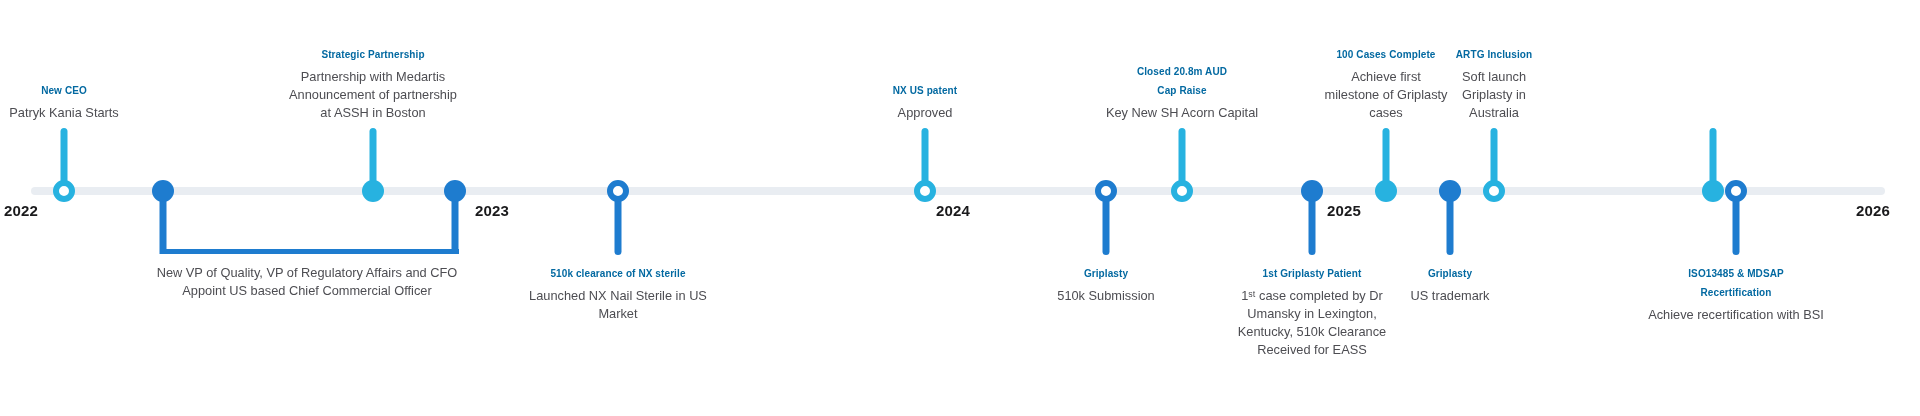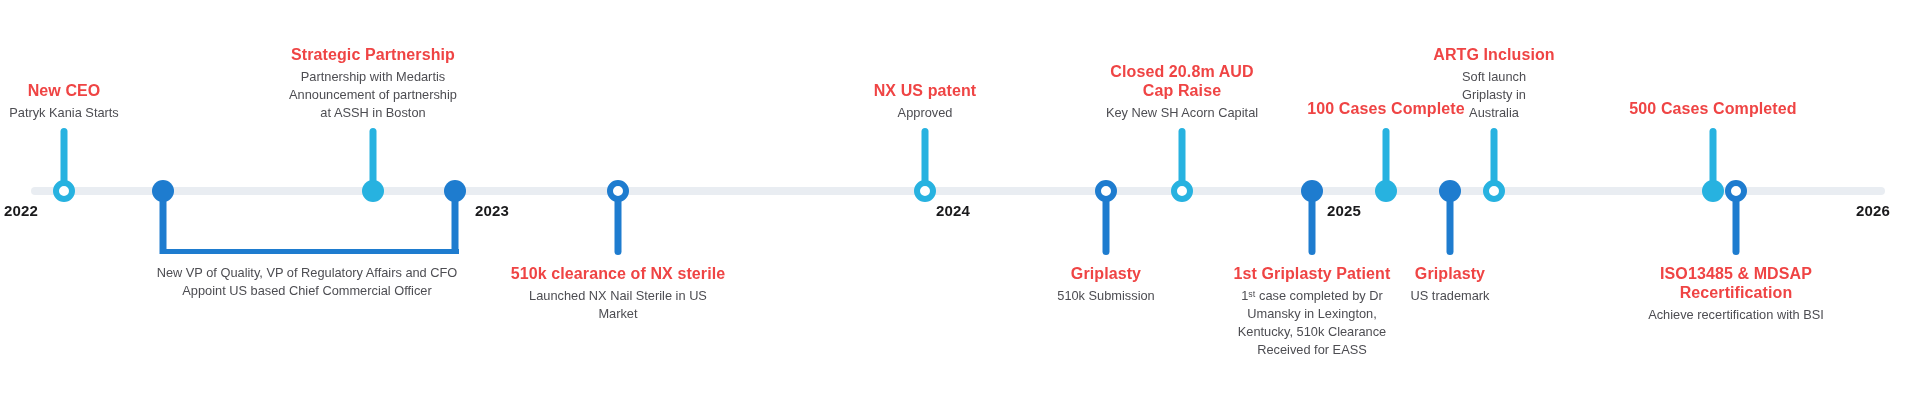--- a/index.html
+++ b/index.html
@@ -17,21 +17,21 @@
   }
   .event{position:absolute;top:0;width:0;height:416px;}
   .etext{
     position:absolute;left:0;transform:translateX(-50%);
     width:300px;text-align:center;
   }
   .etext.wide{width:420px;}
   .top-text{bottom:294px;}
   .bottom-text{top:264px;}
   .etitle{
-    font-weight:bold;font-size:16px;line-height:19px;color:#ef4444;
+    font-weight:bold;font-size:10px;line-height:19px;color:#0369a1;
     white-space:pre-line;margin-bottom:4px;letter-spacing:.1px;
   }
   .esub{
     font-size:12.8px;line-height:18px;color:#4d4d52;white-space:pre-line;
   }
   .stem{
     position:absolute;left:0;transform:translateX(-50%);width:7px;border-radius:4px;
   }
   .stem.up{top:128px;height:63px;}
   .stem.down{top:191px;height:64px;}
@@ -96,39 +96,41 @@
 Cap Raise</div>
       <div class="esub">Key New SH Acorn Capital</div>
     </div>
     <div class="stem up cyan"></div>
     <div class="marker hollow-cyan"></div>
   </div>
 
   <div class="event" style="left:1386px">
     <div class="etext top-text">
       <div class="etitle">100 Cases Complete</div>
+      <div class="esub">Achieve first
+milestone of Griplasty
+cases</div>
     </div>
     <div class="stem up cyan"></div>
     <div class="marker filled-cyan"></div>
   </div>
 
   <div class="event" style="left:1494px">
     <div class="etext top-text">
       <div class="etitle">ARTG Inclusion</div>
       <div class="esub">Soft launch
 Griplasty in
 Australia</div>
     </div>
     <div class="stem up cyan"></div>
     <div class="marker hollow-cyan"></div>
   </div>
 
   <div class="event" style="left:1713px">
     <div class="etext top-text">
-      <div class="etitle">500 Cases Completed</div>
     </div>
     <div class="stem up cyan"></div>
     <div class="marker filled-cyan"></div>
   </div>
 
   <div>
     <div class="bracket-v" style="left:163px"></div>
     <div class="bracket-v" style="left:455px"></div>
     <div class="bracket-h" style="left:159.5px;width:299px"></div>
     <div class="marker filled-blue" style="left:163px"></div>

